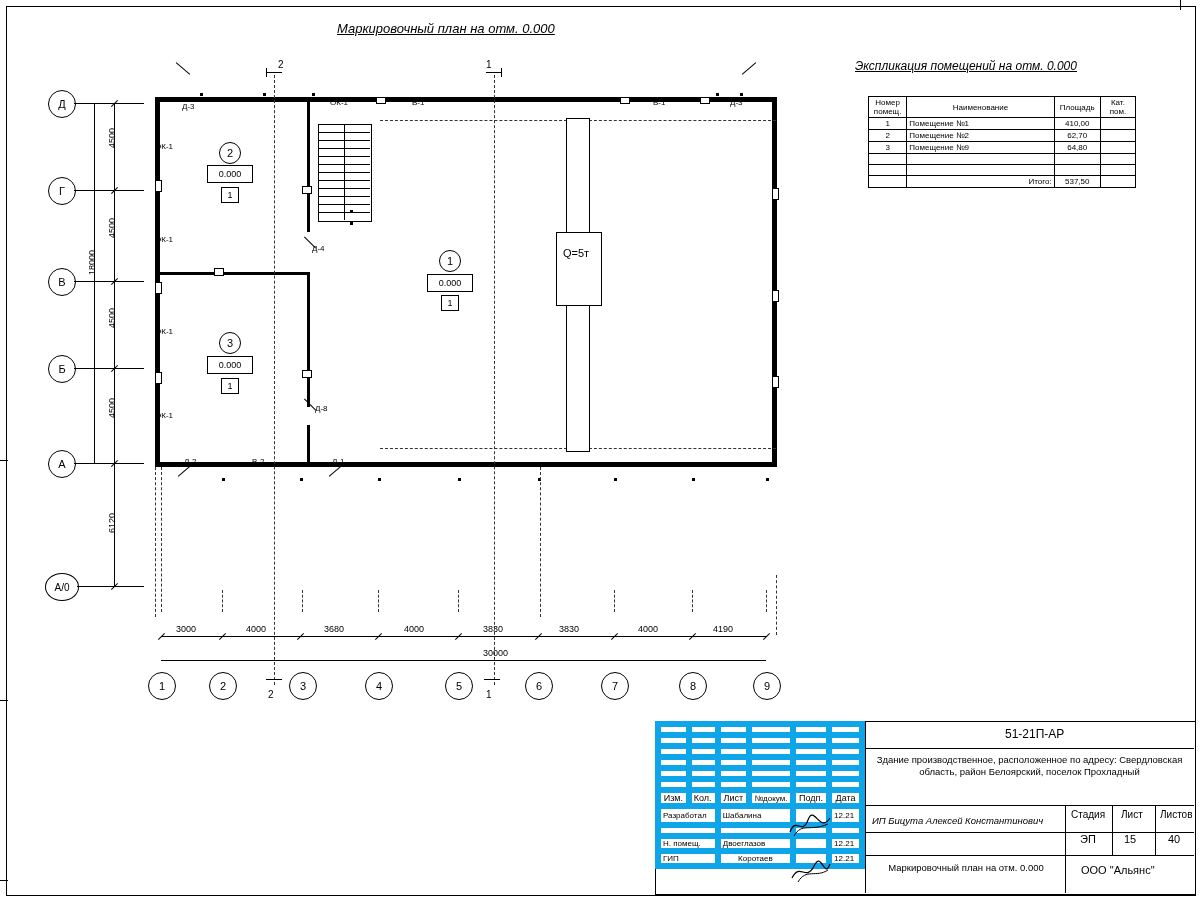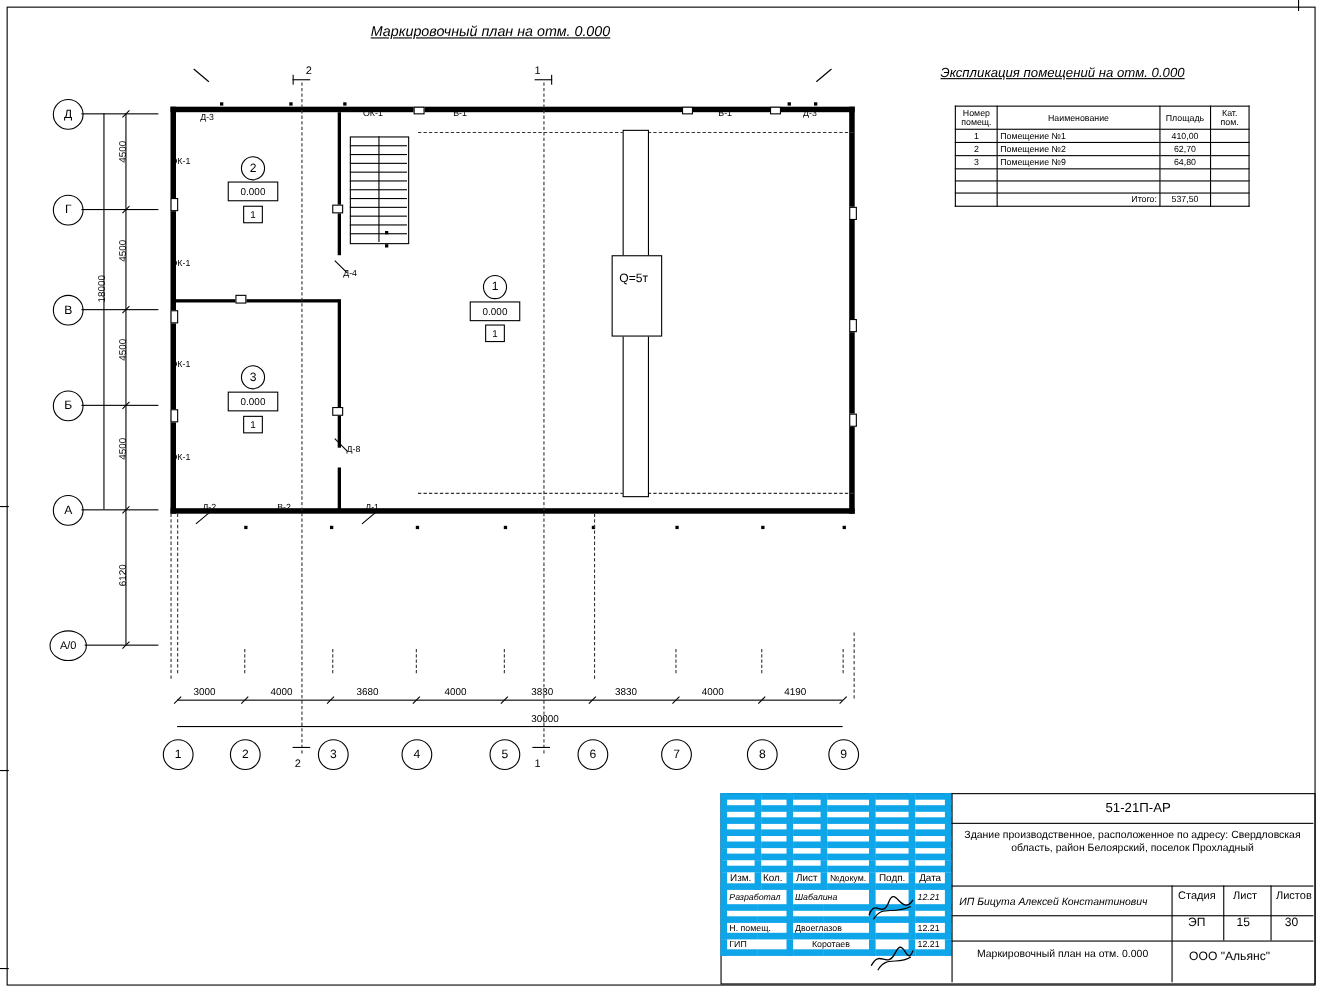--- a/index.html
+++ b/index.html
@@ -328,21 +328,21 @@
           <td></td>
     </tr>
     <tr style="height:13px;">
       <td style="text-align:center;">Изм.</td>
       <td style="text-align:left;">Кол.</td>
       <td style="text-align:center;">Лист</td>
       <td style="text-align:center;font-size:8px;">№докум.</td>
       <td style="text-align:center;">Подп.</td>
       <td style="text-align:center;">Дата</td>
     </tr>
-    <tr style="height:19px;font-style:italic;">
+    <tr style="height:19px;">
       <td colspan="2" style="font-size:8px;">Разработал</td>
       <td colspan="2" style="font-size:8px;">Шабалина</td>
       <td></td>
       <td style="font-size:8px;">12.21</td>
     </tr>
     <tr style="height:11px;">
       <td colspan="2"></td>
       <td colspan="2"></td>
       <td></td>
       <td></td>
@@ -387,17 +387,17 @@
 
   <div class="txt it" style="left:872px;top:816px;font-size:9.5px;">ИП Бицута Алексей Константинович</div>
 
   <div class="abs" style="left:872px;top:862px;width:188px;font-size:9.5px;text-align:center;line-height:12px;">Маркировочный план на отм. 0.000</div>
 
   <div class="txt" style="left:1071px;top:810px;font-size:10px;">Стадия</div>
   <div class="txt" style="left:1121px;top:810px;font-size:10px;">Лист</div>
   <div class="txt" style="left:1160px;top:810px;font-size:10px;">Листов</div>
   <div class="txt" style="left:1080px;top:834px;font-size:11px;">ЭП</div>
   <div class="txt" style="left:1124px;top:834px;font-size:11px;">15</div>
-  <div class="txt" style="left:1168px;top:834px;font-size:11px;">30</div>
+  <div class="txt" style="left:1168px;top:834px;font-size:11px;">40</div>
 
   <div class="txt" style="left:1081px;top:865px;font-size:11px;">ООО "Альянс"</div>
 
 </div>
 
 </body></html>

